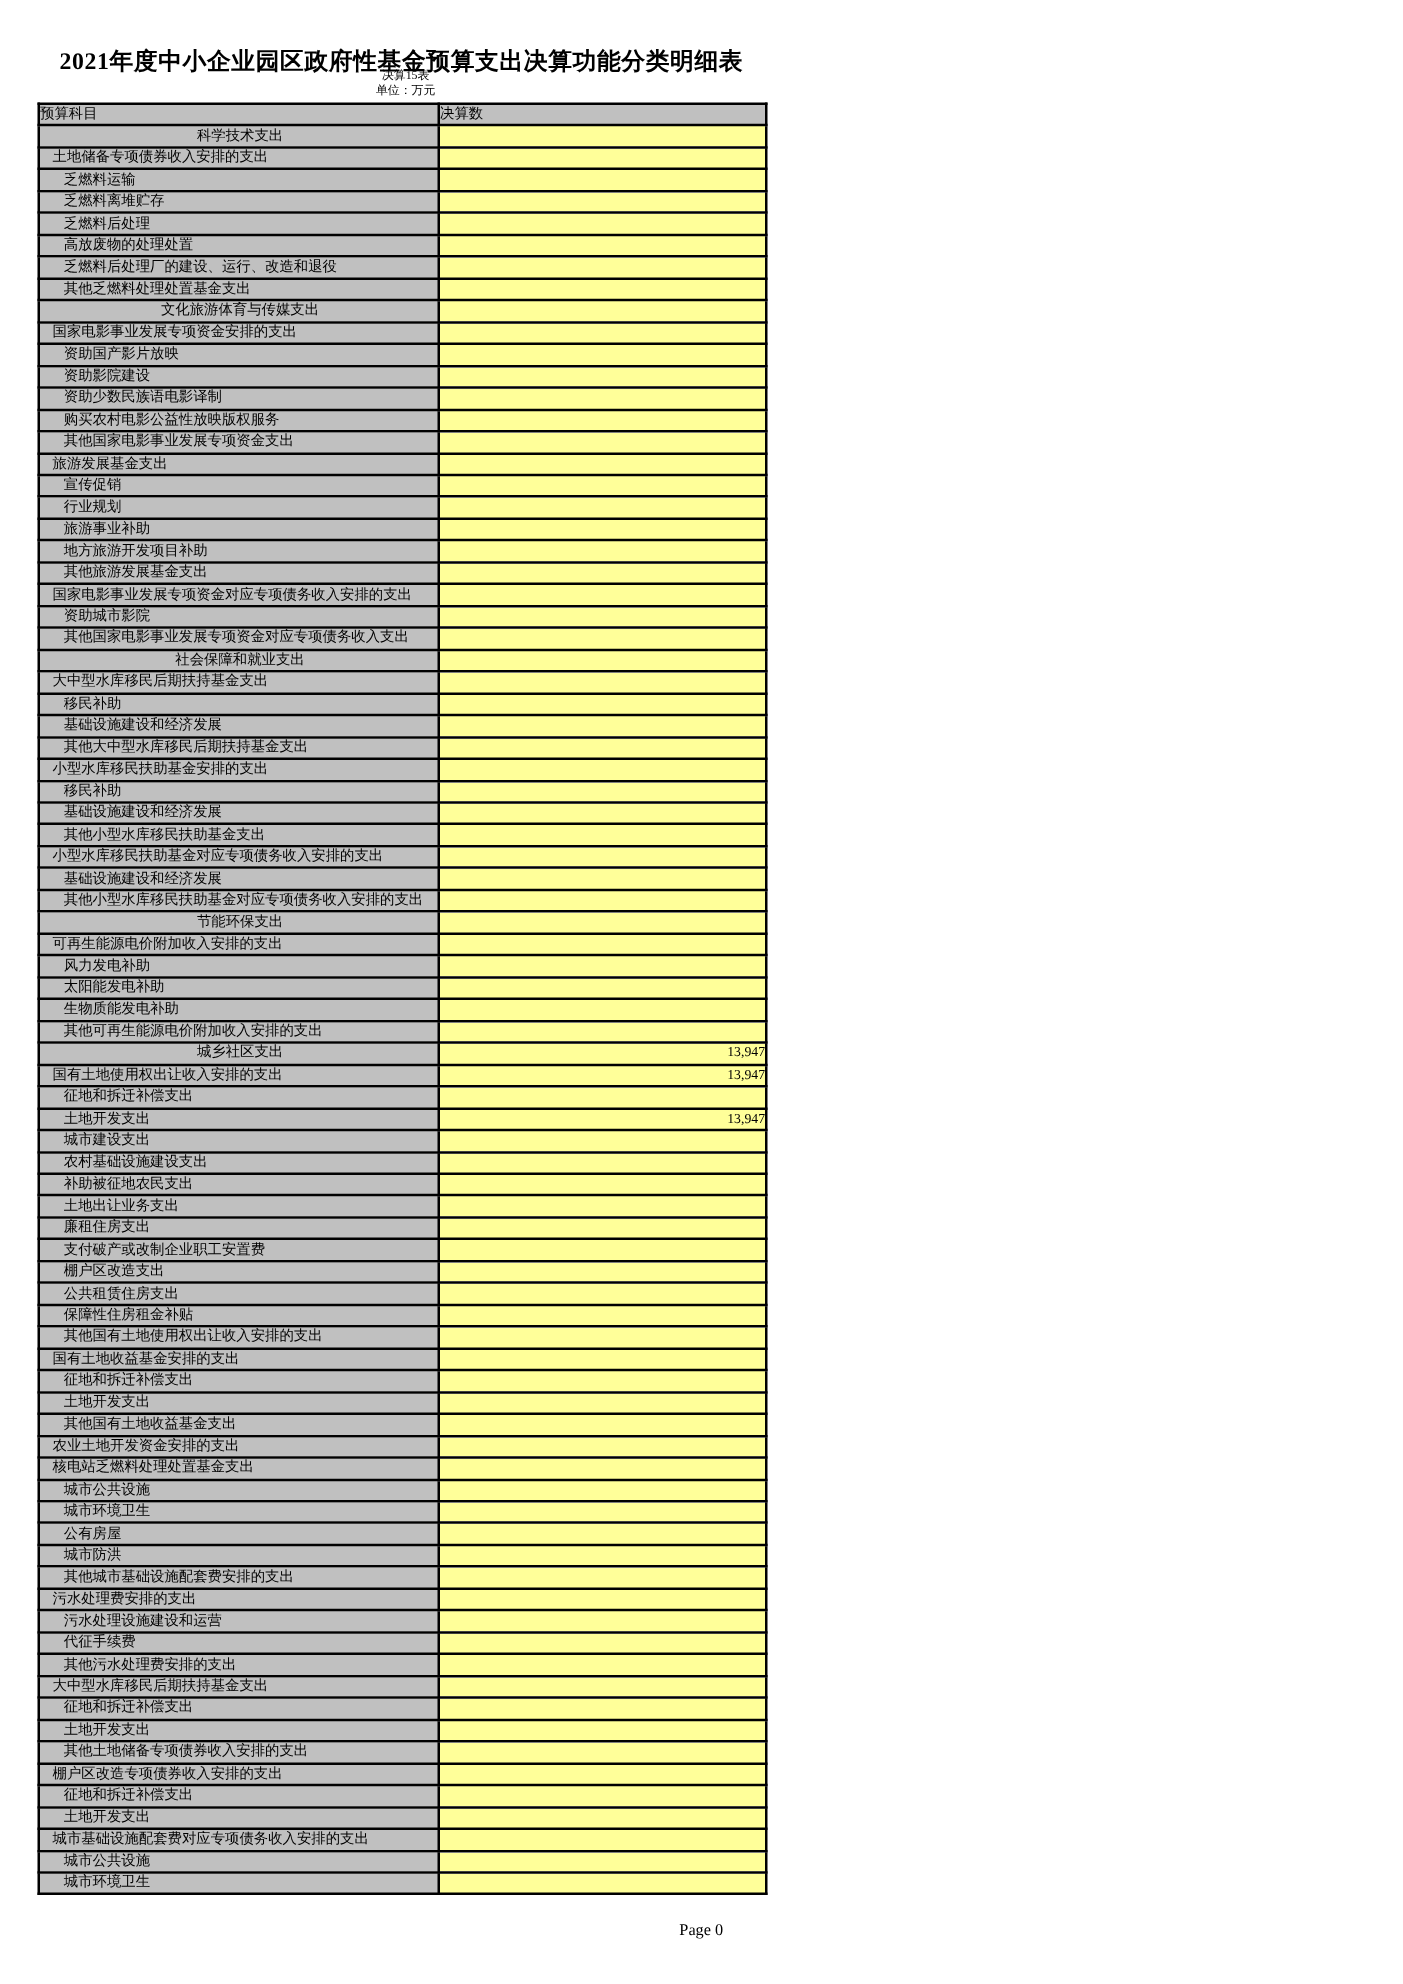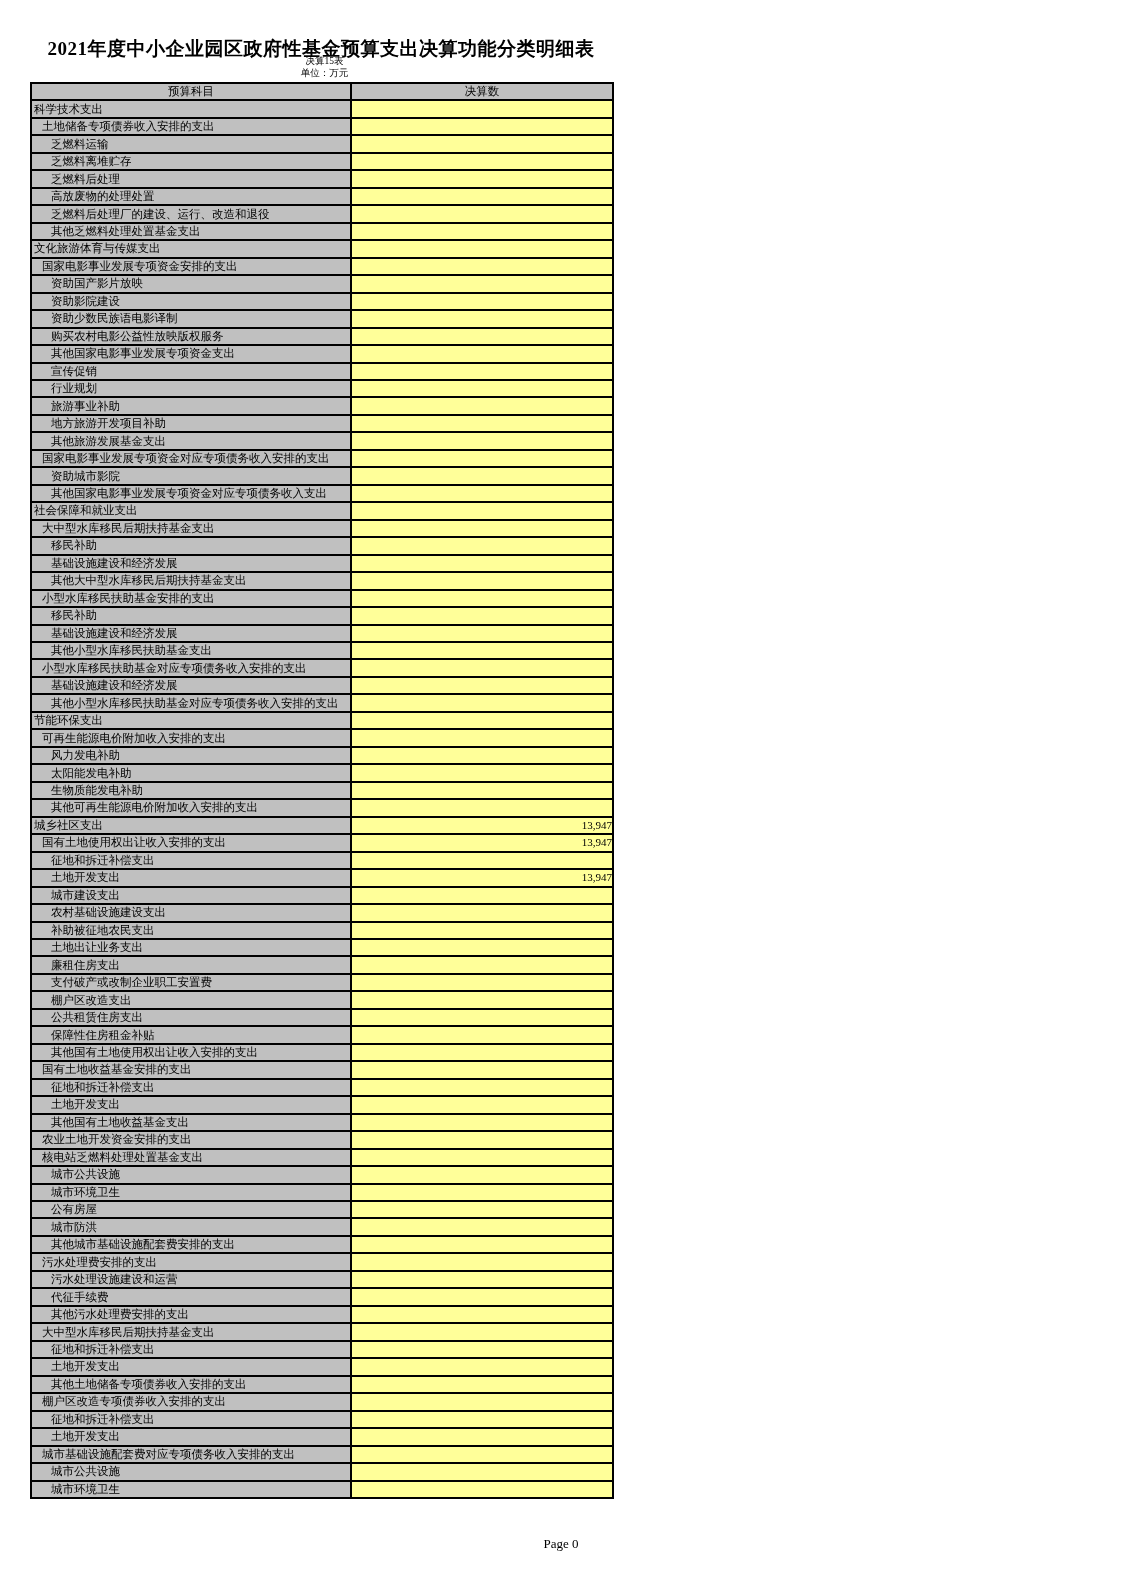--- a/index.html
+++ b/index.html
@@ -54,33 +54,33 @@
     border: 2px solid var(--border, #000);
     height: 15.47px;
     padding: 0;
     overflow: hidden;
     white-space: nowrap;
     line-height: 15px;
     font-weight: normal;
   }
   table.budget th {
     background: var(--header-bg, #C0C0C0);
-    text-align: center;
+    text-align: left;
   }
   td.subject {
     background: var(--subject-bg, #C0C0C0);
     text-align: left;
   }
   td.amount {
     background: var(--amount-bg, #FFFF99);
     text-align: right;
     padding-right: 3px;
     font-size: 11px;
   }
-  td.subject.indent-0 { padding-left: 2px; }
+  td.subject.indent-0 { padding-left: 2px; text-align: center; }
   td.subject.indent-1 { padding-left: 10px; }
   td.subject.indent-2 { padding-left: 19px; }
   .page-footer {
     position: absolute;
     left: 0;
     top: 1536px;
     width: 1122px;
     text-align: center;
     font-size: 13px;
   }
@@ -163,20 +163,24 @@
         </tr>
         <tr>
           <td class="subject indent-2">购买农村电影公益性放映版权服务</td>
           <td class="amount"></td>
         </tr>
         <tr>
           <td class="subject indent-2">其他国家电影事业发展专项资金支出</td>
           <td class="amount"></td>
         </tr>
         <tr>
+          <td class="subject indent-1">旅游发展基金支出</td>
+          <td class="amount"></td>
+        </tr>
+        <tr>
           <td class="subject indent-2">宣传促销</td>
           <td class="amount"></td>
         </tr>
         <tr>
           <td class="subject indent-2">行业规划</td>
           <td class="amount"></td>
         </tr>
         <tr>
           <td class="subject indent-2">旅游事业补助</td>
           <td class="amount"></td>

